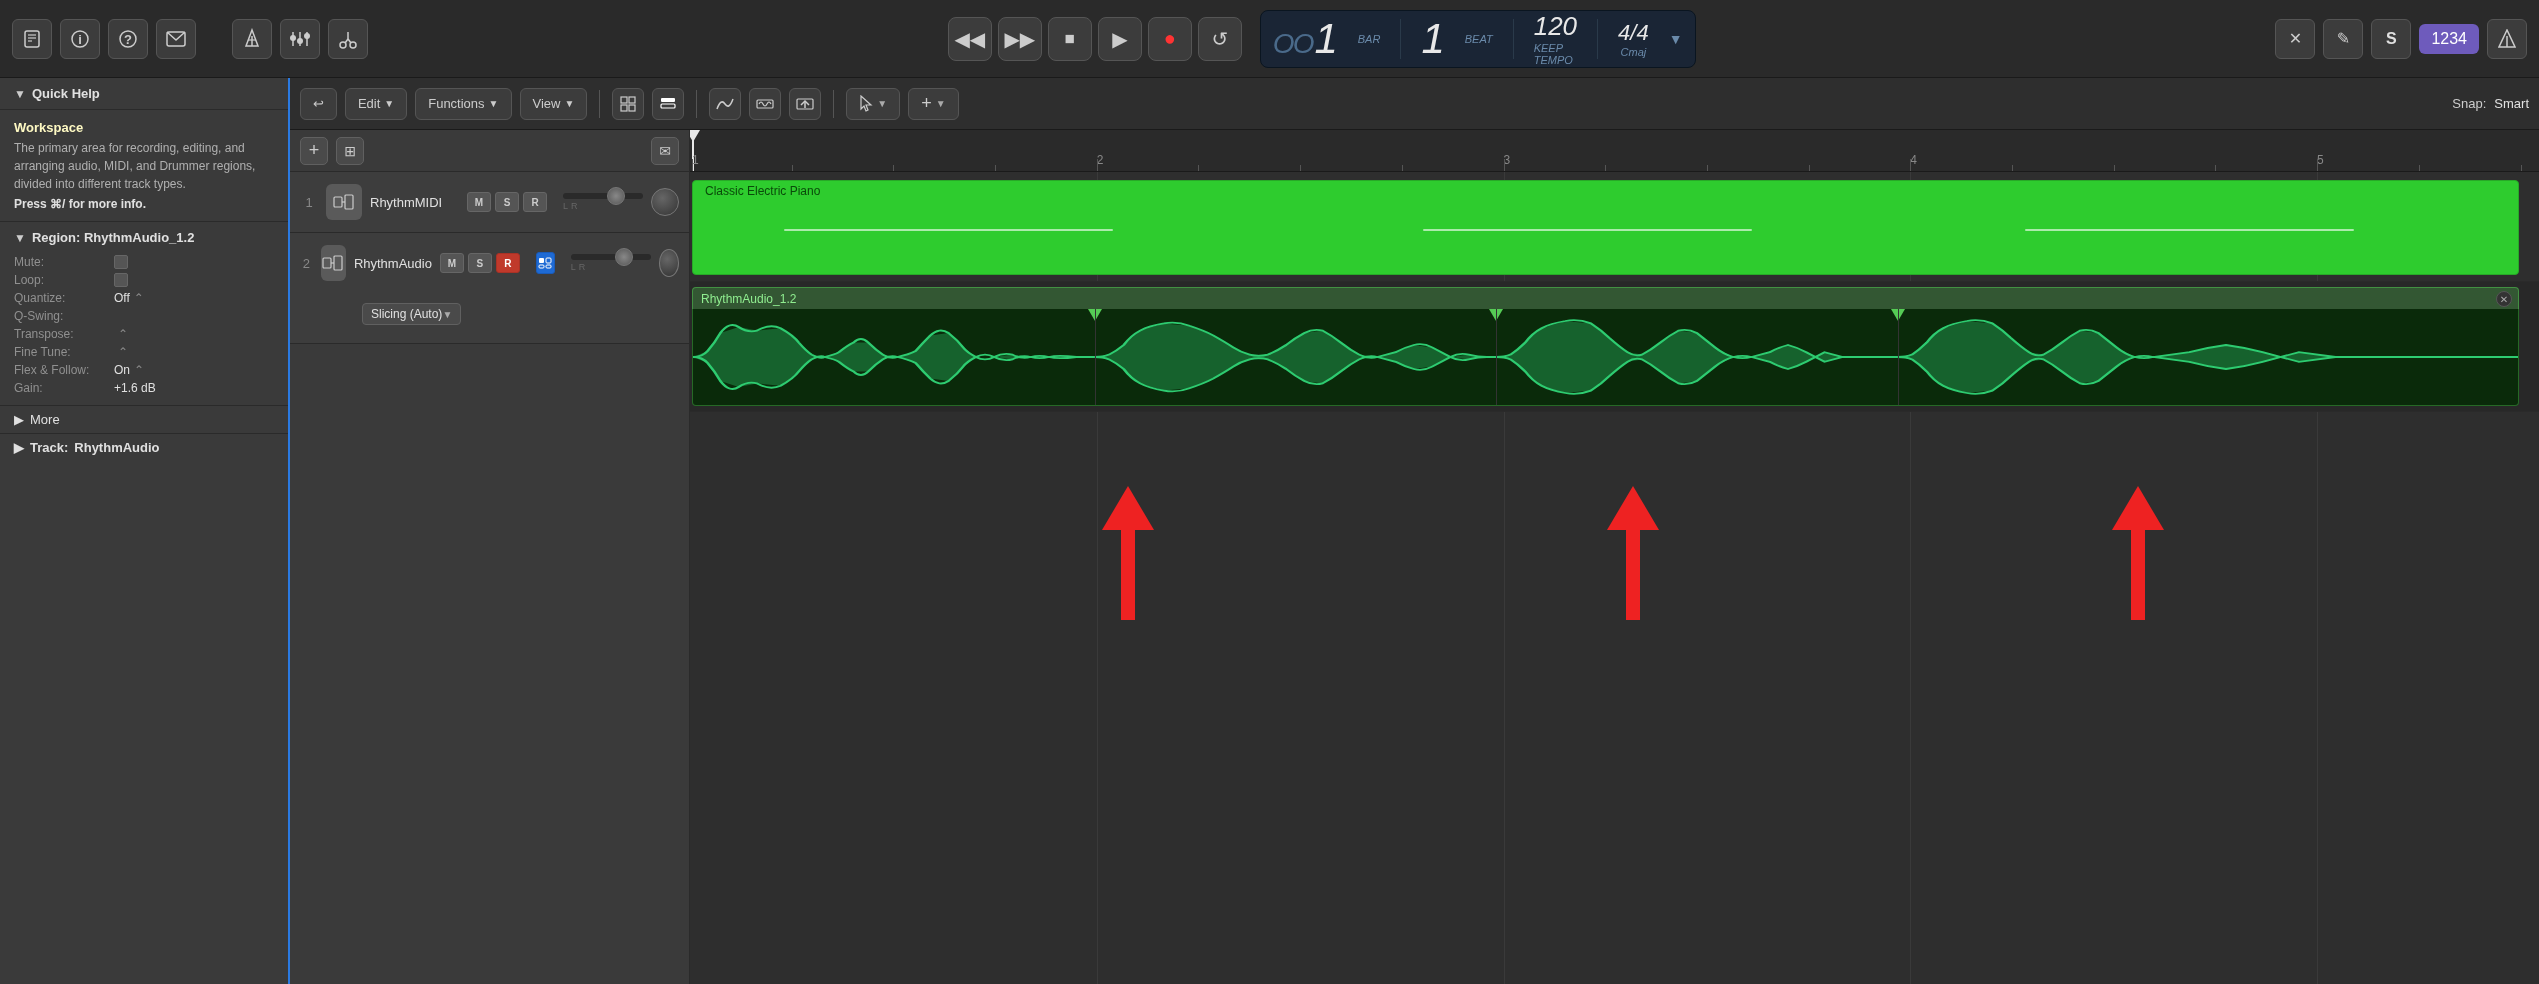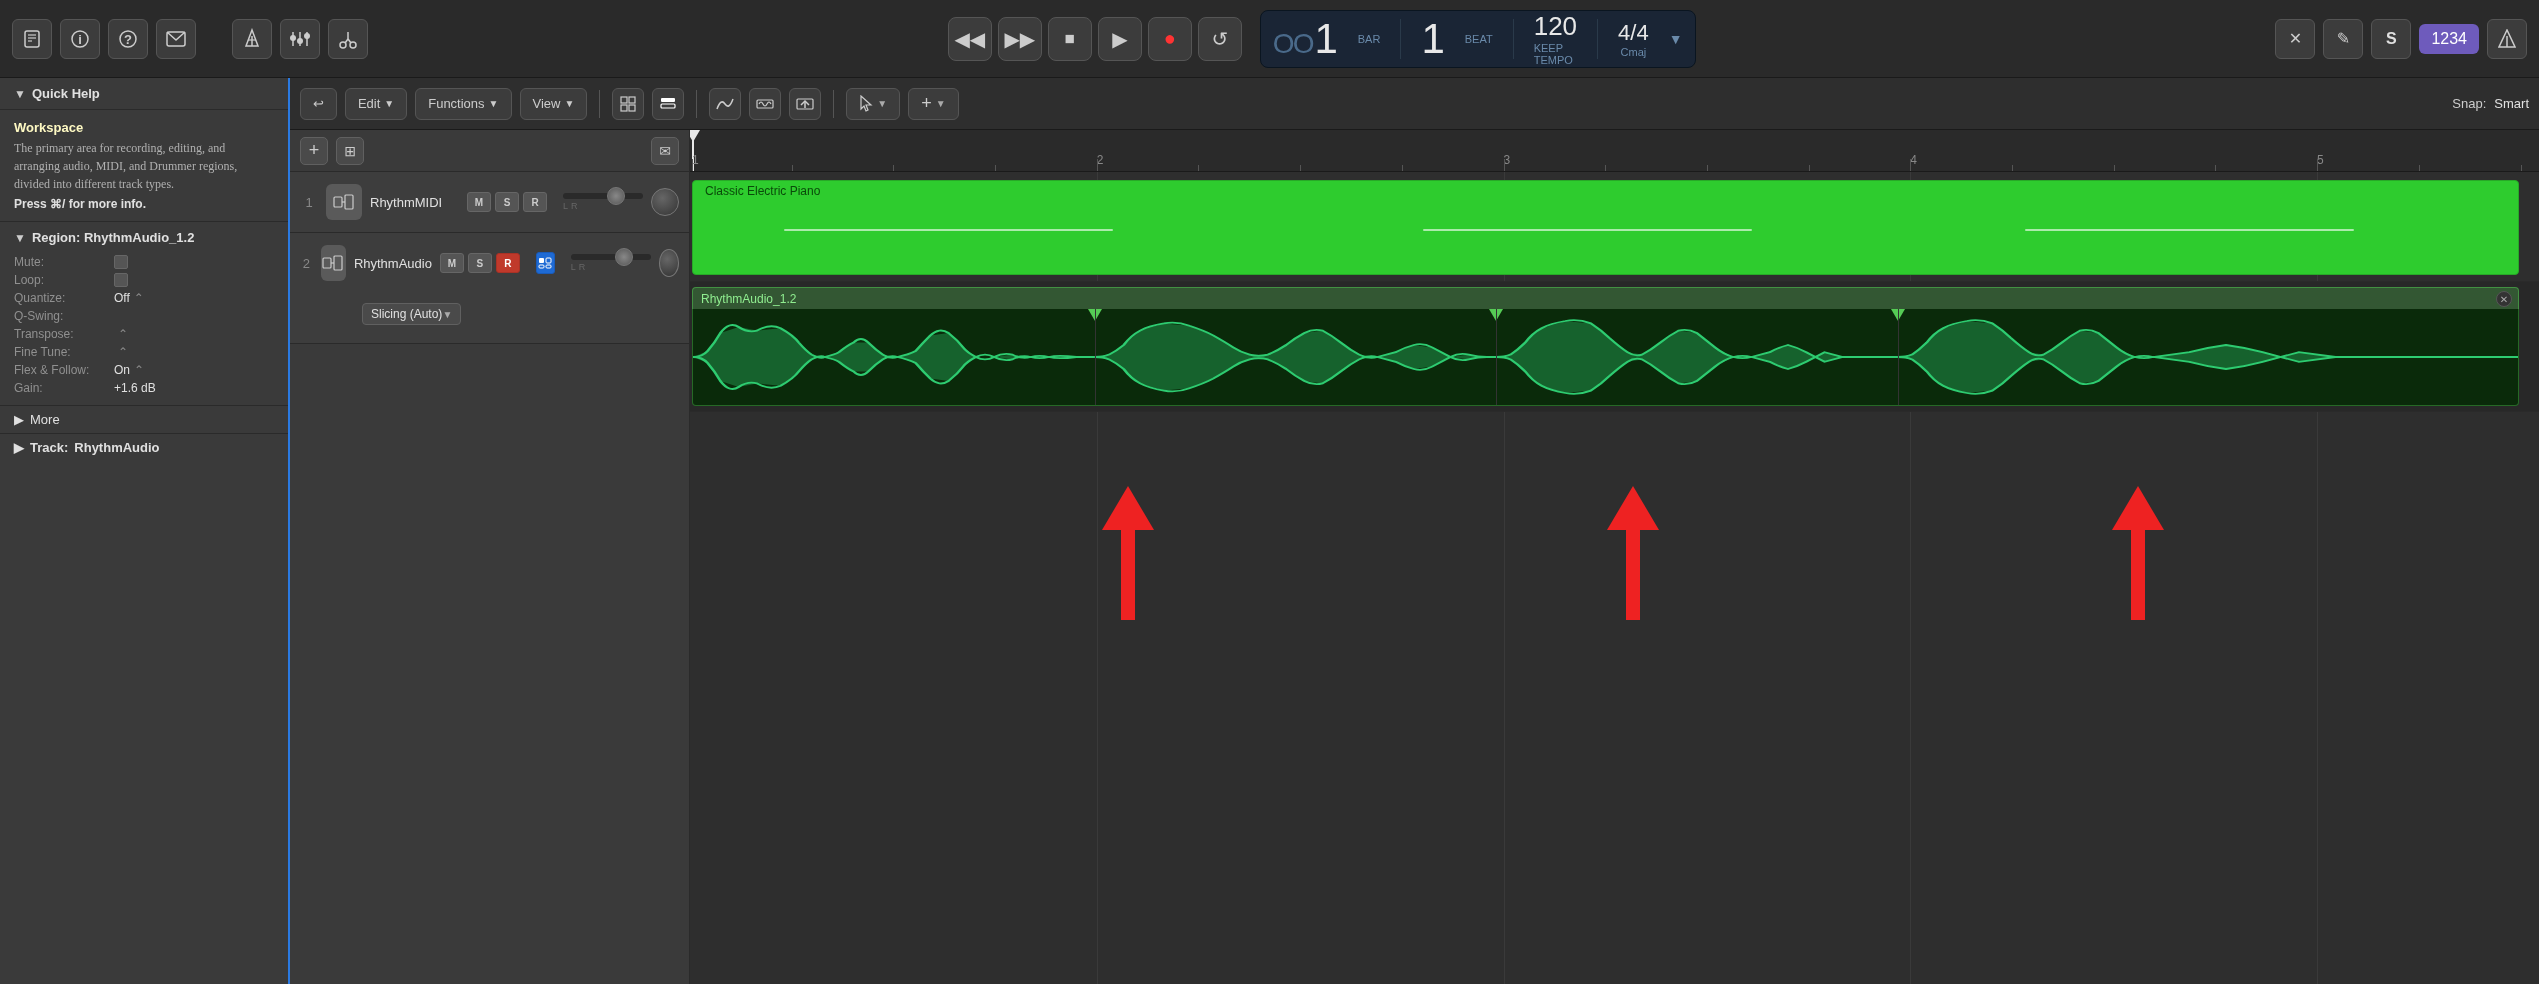--- a/index.html
+++ b/index.html
@@ -67,20 +67,21 @@
     .transport-display {
       background: #1a2535;
       border: 1px solid #0a1520;
       border-radius: 8px;
       display: flex;
       align-items: center;
       padding: 4px 12px;
       gap: 20px;
       height: 58px;
       margin-left: 12px;
+      font-style: italic;
     }
     .transport-counter {
       display: flex;
       align-items: baseline;
       gap: 2px;
     }
     .transport-oo {
       color: #4a6a8a;
       font-size: 28px;
       font-weight: 300;
@@ -205,21 +206,20 @@
     .quick-help-workspace {
       color: #fef9c3;
       font-size: 13px;
       font-weight: 600;
       margin-bottom: 4px;
     }
     .quick-help-text {
       color: #b0b0b0;
       font-size: 12px;
       line-height: 1.5;
-      font-family: Liberation Serif, serif;
     }
     .quick-help-shortcut {
       color: #b0b0b0;
       font-size: 12px;
       margin-top: 4px;
     }
     .quick-help-shortcut strong {
       color: #e0e0e0;
     }
 

